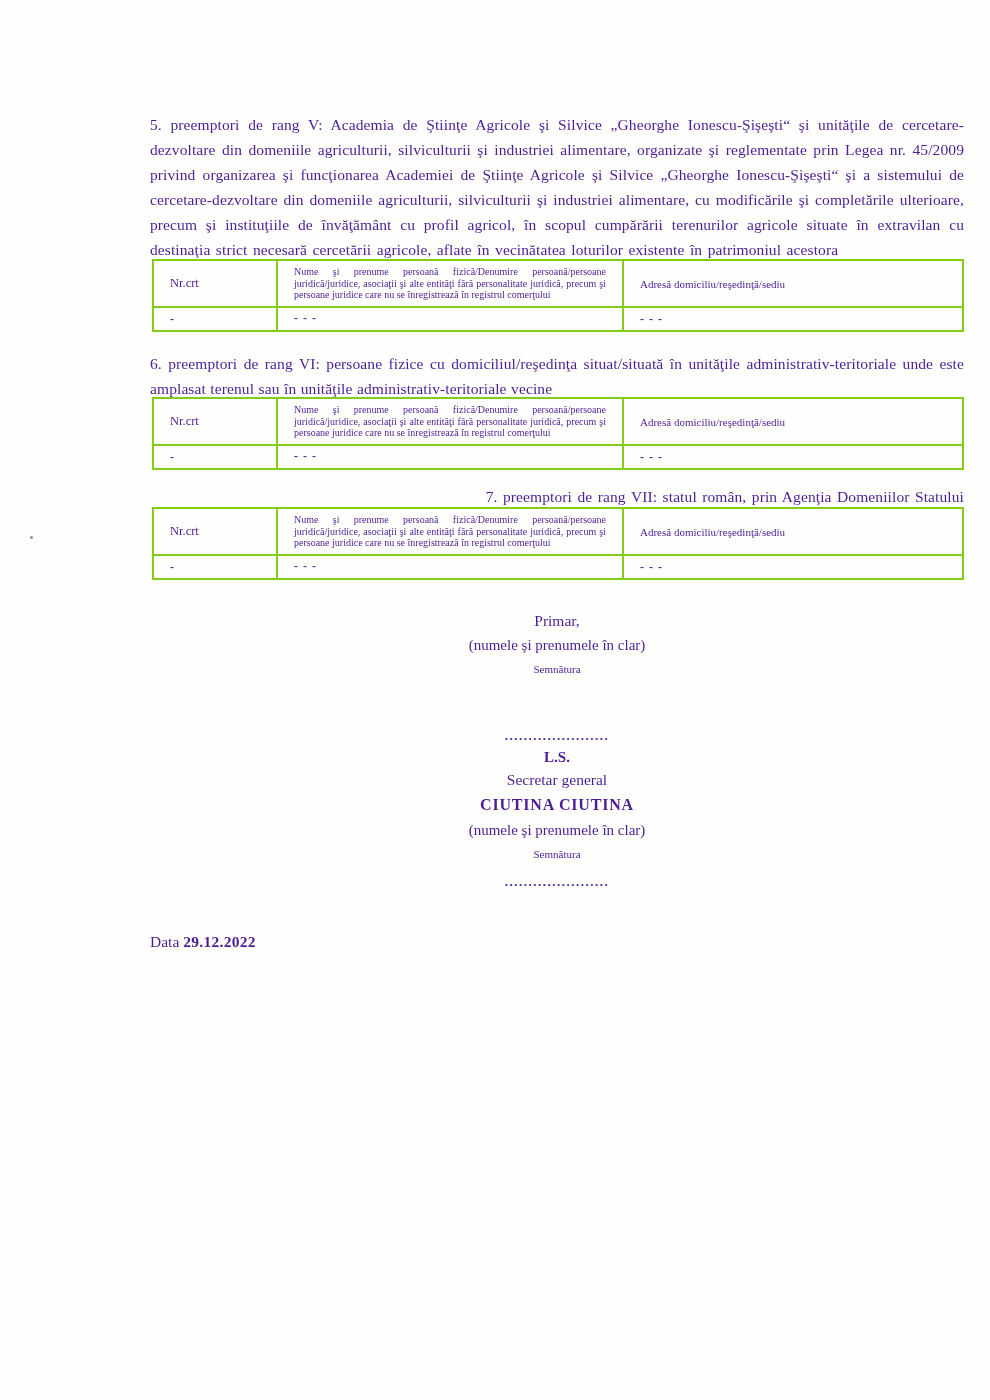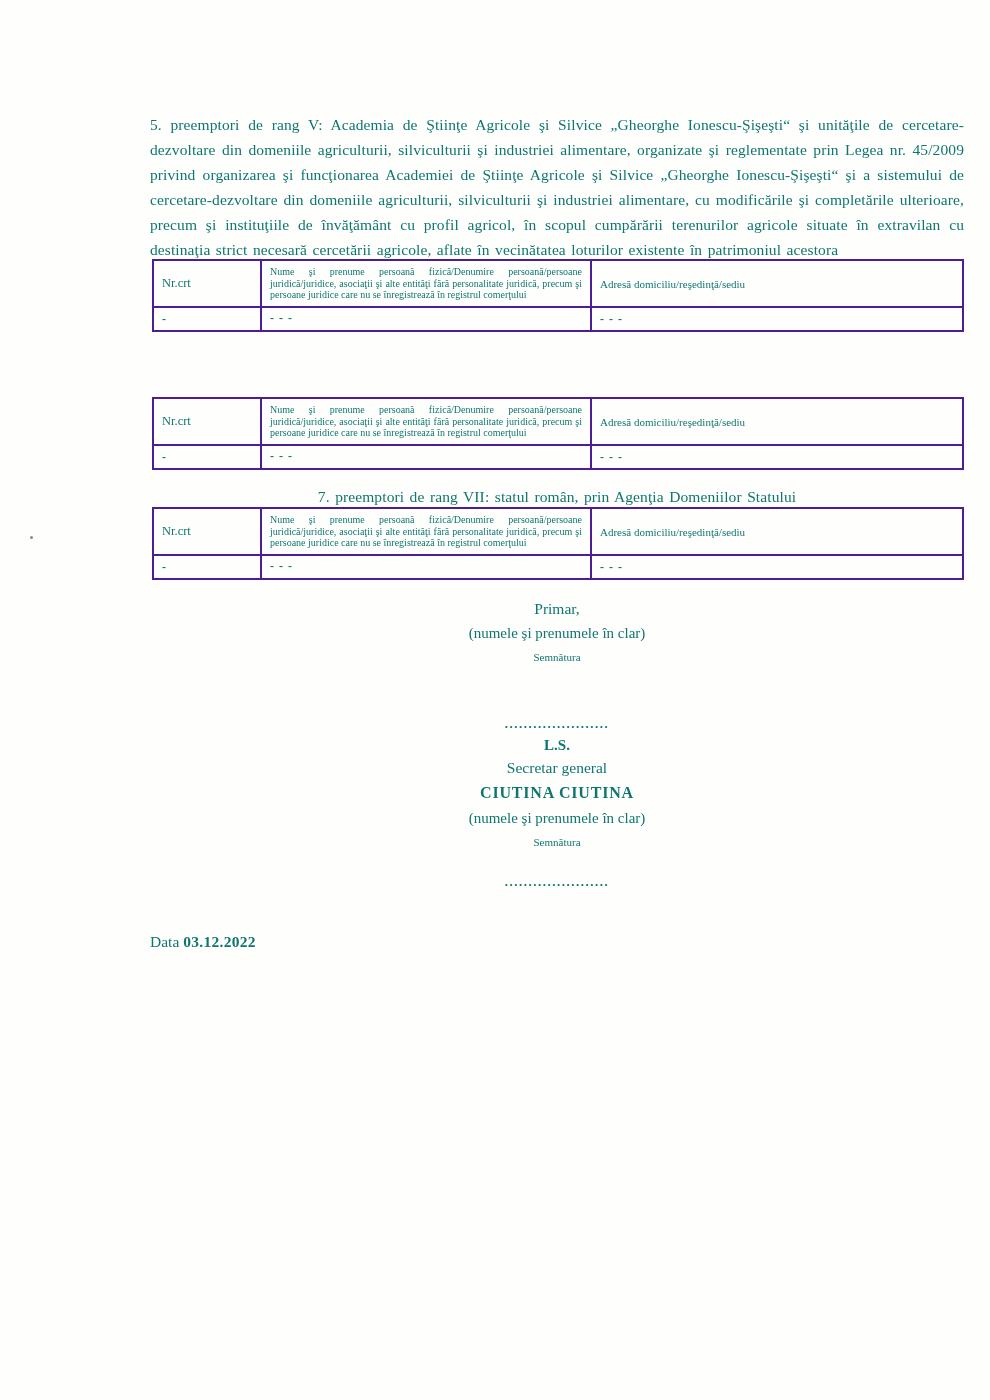--- a/index.html
+++ b/index.html
@@ -1,49 +1,49 @@
 <!DOCTYPE html>
 <html><head>
 <meta charset="utf-8">
 <style>
   html,body { margin:0; padding:0; background:#e8e8e8; }
   .page {
     position:relative; width:990px; height:1400px; margin:0 auto;
-    background:#fefefd; color:#0f766e;
+    background:#fefefd; color:#4c1d95;
     font-family:"Liberation Serif", serif;
     overflow:hidden;
   }
   .para {
     position:absolute; left:150px; width:814px;
     font-size:15.5px; line-height:25px; text-align:justify;
     letter-spacing:0.1px; word-spacing:1.5px;
   }
   #p5 { top:112px; }
   #p6 { top:351px; word-spacing:0.5px; }
-  #p7 { top:484px; text-align:center; }
+  #p7 { top:484px; text-align:right; }
 
   table.ptable {
     position:absolute; left:152px; width:812px;
     border-collapse:collapse; table-layout:fixed;
     background:transparent;
   }
   table.ptable td {
-    border:2px solid #4c1d95; vertical-align:middle;
-    padding:2px 8px; overflow:hidden;
+    border:2px solid #84cc16; vertical-align:middle;
+    padding:2px 16px; overflow:hidden;
   }
   td.c1 { width:90px;  font-size:12.5px; }
   td.c2 { width:312px; font-size:10px; line-height:11.5px; text-align:justify; padding:2px 5px; }
   td.c3 { font-size:11px; }
   tr.hdr td { height:41px; }
   tr.datarow td { height:18px; font-size:12px; font-weight:bold; letter-spacing:1px; }
   #table1 { top:259px; }
   #table2 { top:397px; }
   #table3 { top:507px; }
 
-  .sigblock { position:absolute; left:150px; width:814px; text-align:center; }
+  .sigblock { position:absolute; left:150px; width:814px; text-align:center;margin-top:12px; }
   #sig-primar { top:597px; }
   #sig-secretar { top:714px; }
   .sig-role  { font-size:15.5px; line-height:24px; }
   .sig-name  { font-size:16px; line-height:26px; font-weight:bold; letter-spacing:0.8px; }
   .sig-note  { font-size:15px; line-height:25px; }
   .sig-label { font-size:11px; line-height:23px; }
   .ls-label  { font-size:15px; line-height:22px;font-weight:bold; }
   .dots { font-size:13px; line-height:20px; letter-spacing:1.5px; font-weight:bold; }
   #footer-dots { position:absolute; left:150px; width:814px; top:872px; text-align:center; }
 
@@ -72,20 +72,21 @@
       <td class="c3">Adresă domiciliu/reşedinţă/sediu</td>
     </tr>
     <tr class="datarow">
       <td class="c1">-</td>
       <td class="c2">- - -</td>
       <td class="c3">- - -</td>
     </tr>
   </tbody>
     </table>
 
+  <div class="para" id="p6">6. preemptori de rang VI: persoane fizice cu domiciliul/reşedinţa situat/situată în unităţile administrativ-teritoriale unde este amplasat terenul sau în unităţile administrativ-teritoriale vecine</div>
 
   <table class="ptable" id="table2">
     <tbody>
         <tr class="hdr">
       <td class="c1">Nr.crt</td>
       <td class="c2">Nume şi prenume persoană fizică/Denumire persoană/persoane juridică/juridice, asociaţii şi alte entităţi fără personalitate juridică, precum şi persoane juridice care nu se înregistrează în registrul comerţului</td>
       <td class="c3">Adresă domiciliu/reşedinţă/sediu</td>
     </tr>
     <tr class="datarow">
       <td class="c1">-</td>
@@ -125,16 +126,16 @@
     <div class="sig-name">CIUTINA CIUTINA</div>
     <div class="sig-note">(numele şi prenumele în clar)</div>
     <div class="sig-label">Semnătura</div>
   </div>
 
   <div class="dots" id="footer-dots">......................</div>
 
   <div class="dateline">
     <span>Data</span>
     <span> </span>
-    <span class="bold">03.12.2022</span>
+    <span class="bold">29.12.2022</span>
   </div>
 
 </div>
 
 </body></html>

